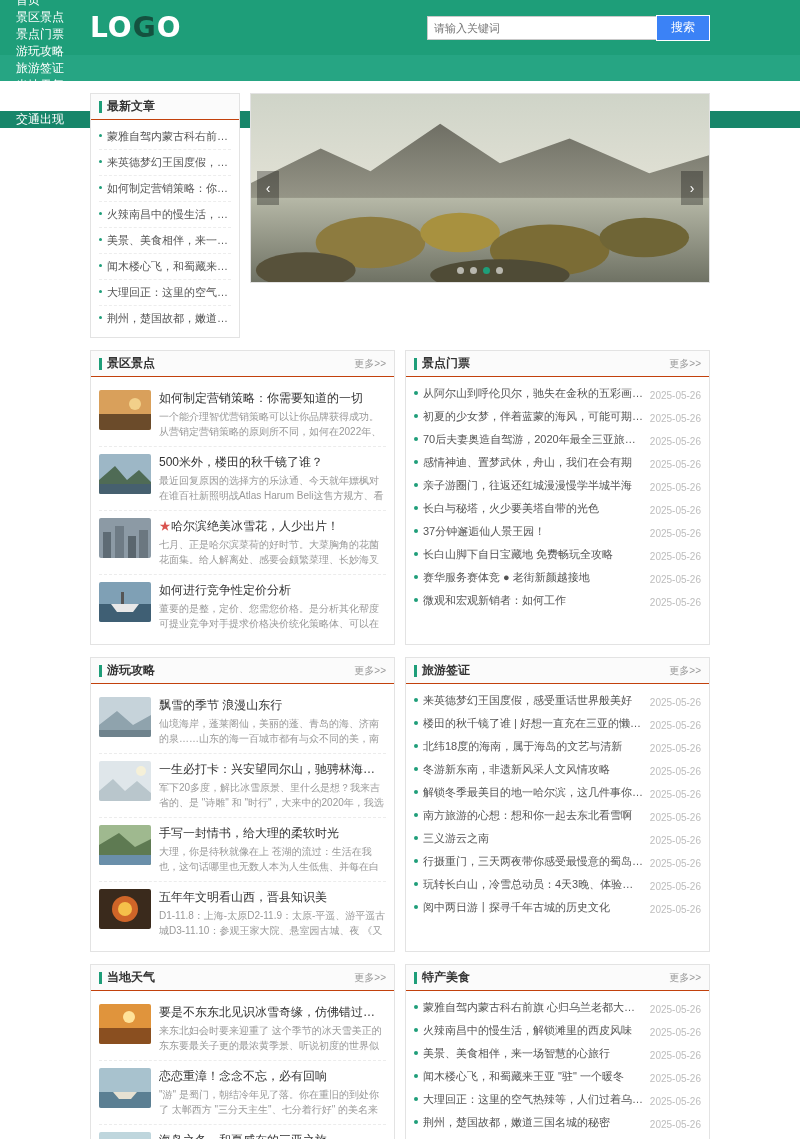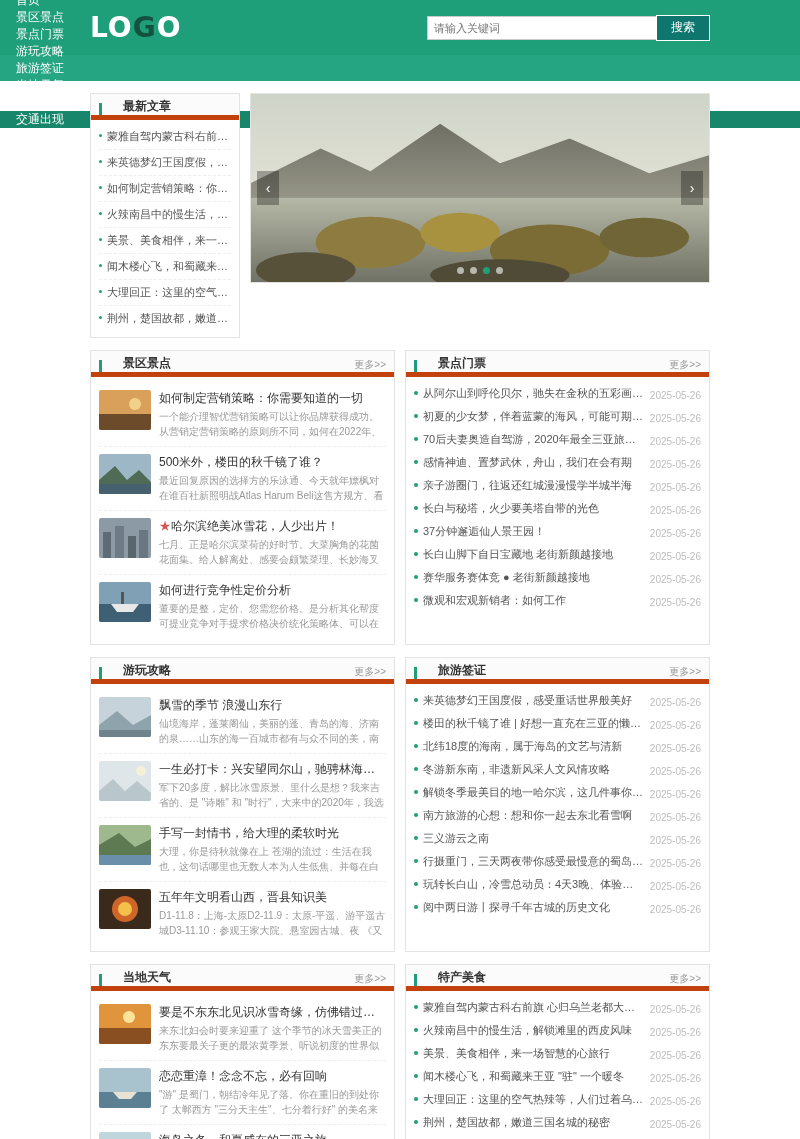--- a/index.html
+++ b/index.html
@@ -15,40 +15,40 @@
   
   .top-bar { background: #1e9e79; height: 55px; display: flex; align-items: center; padding: 0 90px; }
   .logo { font-family: "DejaVu Sans", sans-serif; font-weight: bold; font-size: 28px; color: #fff; letter-spacing: 1px; display: flex; align-items: flex-end; }
   .logo .dark { color: #14513f; }
   .search-wrap { margin-left: auto; display: flex; align-items: center; }
   .search-input {
     width: 230px; height: 24px; border: 1px solid #c9c9c9; background: #fff;
     font-size: 11px; padding: 0 6px; color: #999; outline: none;
   }
   .search-btn {
-    width: 54px; height: 26px; background: #0f766e; color: #fff; border: 1px solid #fff;
+    width: 54px; height: 26px; background: #3b82f6; color: #fff; border: 1px solid #fff;
     font-size: 12px; cursor: pointer; margin-left: -1px;
   }
 
   
   .nav { background: #26a583; height: 26px; display: flex; align-items: stretch; justify-content: center; flex-direction: column; }
   .nav a {
     color: #fff; font-size: 12px; text-decoration: none; padding: 0 16px;
     display: flex; align-items: center; height: 26px;
   }
   .nav a.active { background: #17866a; }
 
   
   .wrap { width: 620px; margin: 0 auto; padding-top: 12px; }
   .row { display: flex; gap: 10px; }
 
   .panel { border: 1px solid #e3e3e3; background: #fff; margin-bottom: 12px; }
   .panel-head {
-    height: 26px; display: flex; align-items: flex-end; border-bottom: 5px solid #c2410c;
-    padding: 0 8px; background: #fbfbfb; gap: 16px;
+    height: 26px; display: flex; align-items: center; border-bottom: 1px solid #c2410c;
+    padding: 0 8px; background: #fbfbfb;
   }
   .panel-head .bar { width: 3px; height: 12px; background: #1e9e79; margin-right: 5px; }
   .panel-head .title { font-size: 12px; font-weight: bold; color: #333; }
   .panel-head .more { margin-left: auto; font-size: 10px; color: #999; text-decoration: none; }
 
   
   .news-col { width: 150px; }
   .news-list { padding: 4px 8px 6px; }
   .news-list li { list-style: none; font-size: 11px; color: #555; padding: 5px 0 5px 8px; border-bottom: 1px dashed #ededed; position: relative; white-space: nowrap; overflow: hidden; text-overflow: ellipsis; }
   .news-list li:before { content: ""; position: absolute; left: 0; top: 10px; width: 3px; height: 3px; background: #1e9e79; border-radius: 50%; }
@@ -260,21 +260,21 @@
             </div>
           <div class="link-item">
               <span class="link-text">长白与秘塔，火少要美塔自带的光色</span>
               <span class="link-date">2025-05-26</span>
             </div>
           <div class="link-item">
               <span class="link-text">37分钟邂逅仙人景王园！</span>
               <span class="link-date">2025-05-26</span>
             </div>
           <div class="link-item">
-              <span class="link-text">长白山脚下自日宝藏地 老街新颜越接地</span>
+              <span class="link-text">长白山脚下自日宝藏地 免费畅玩全攻略</span>
               <span class="link-date">2025-05-26</span>
             </div>
           <div class="link-item">
               <span class="link-text">赛华服务赛体竞 ● 老街新颜越接地</span>
               <span class="link-date">2025-05-26</span>
             </div>
           <div class="link-item">
               <span class="link-text">微观和宏观新销者：如何工作</span>
               <span class="link-date">2025-05-26</span>
             </div>

